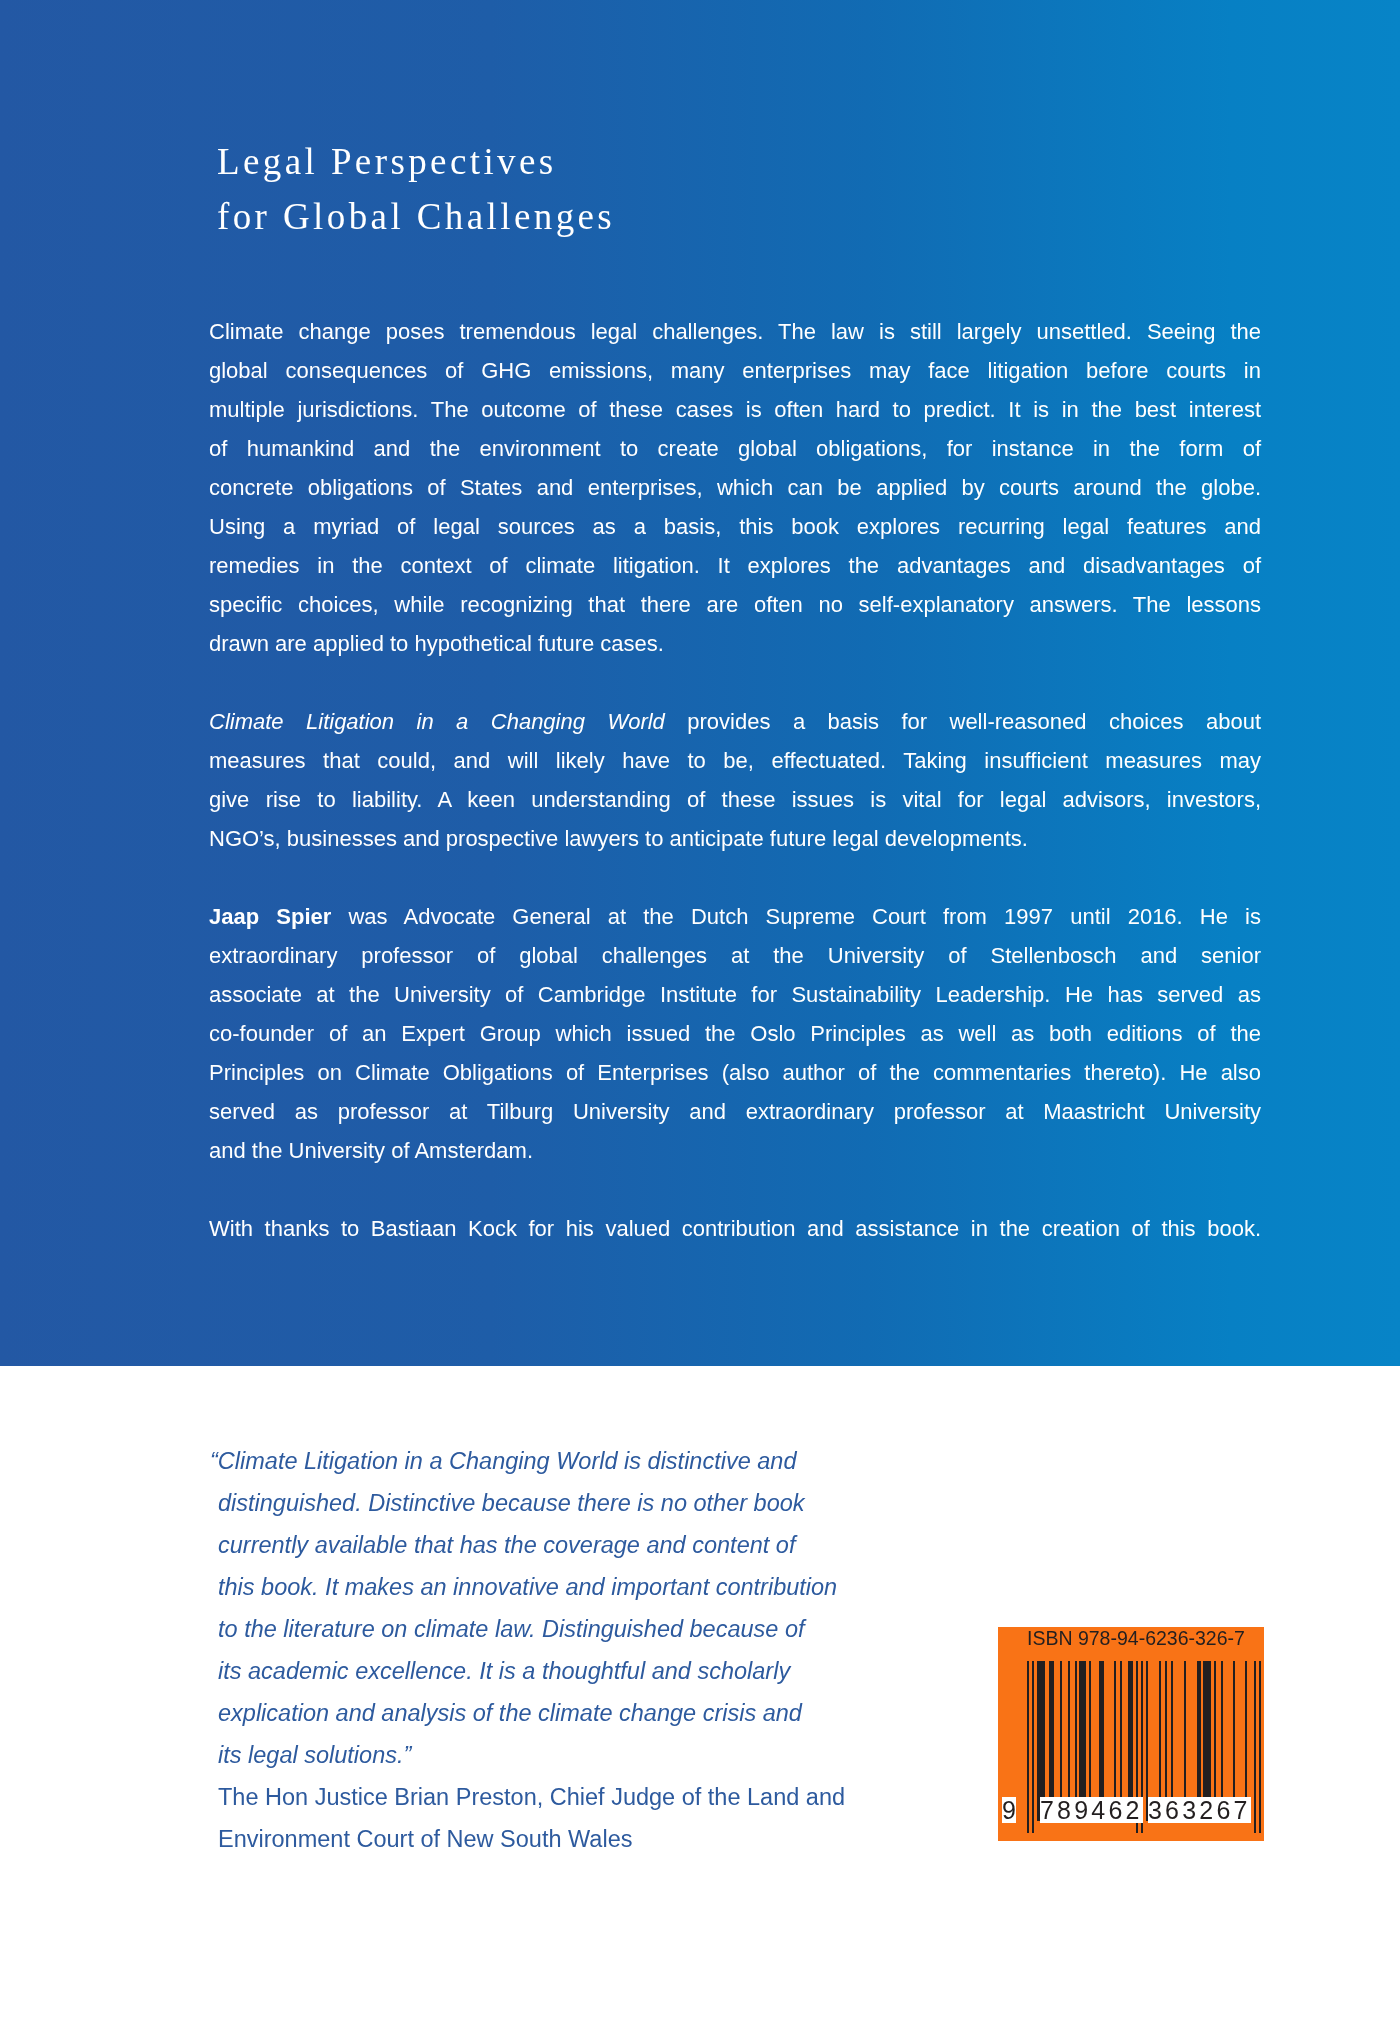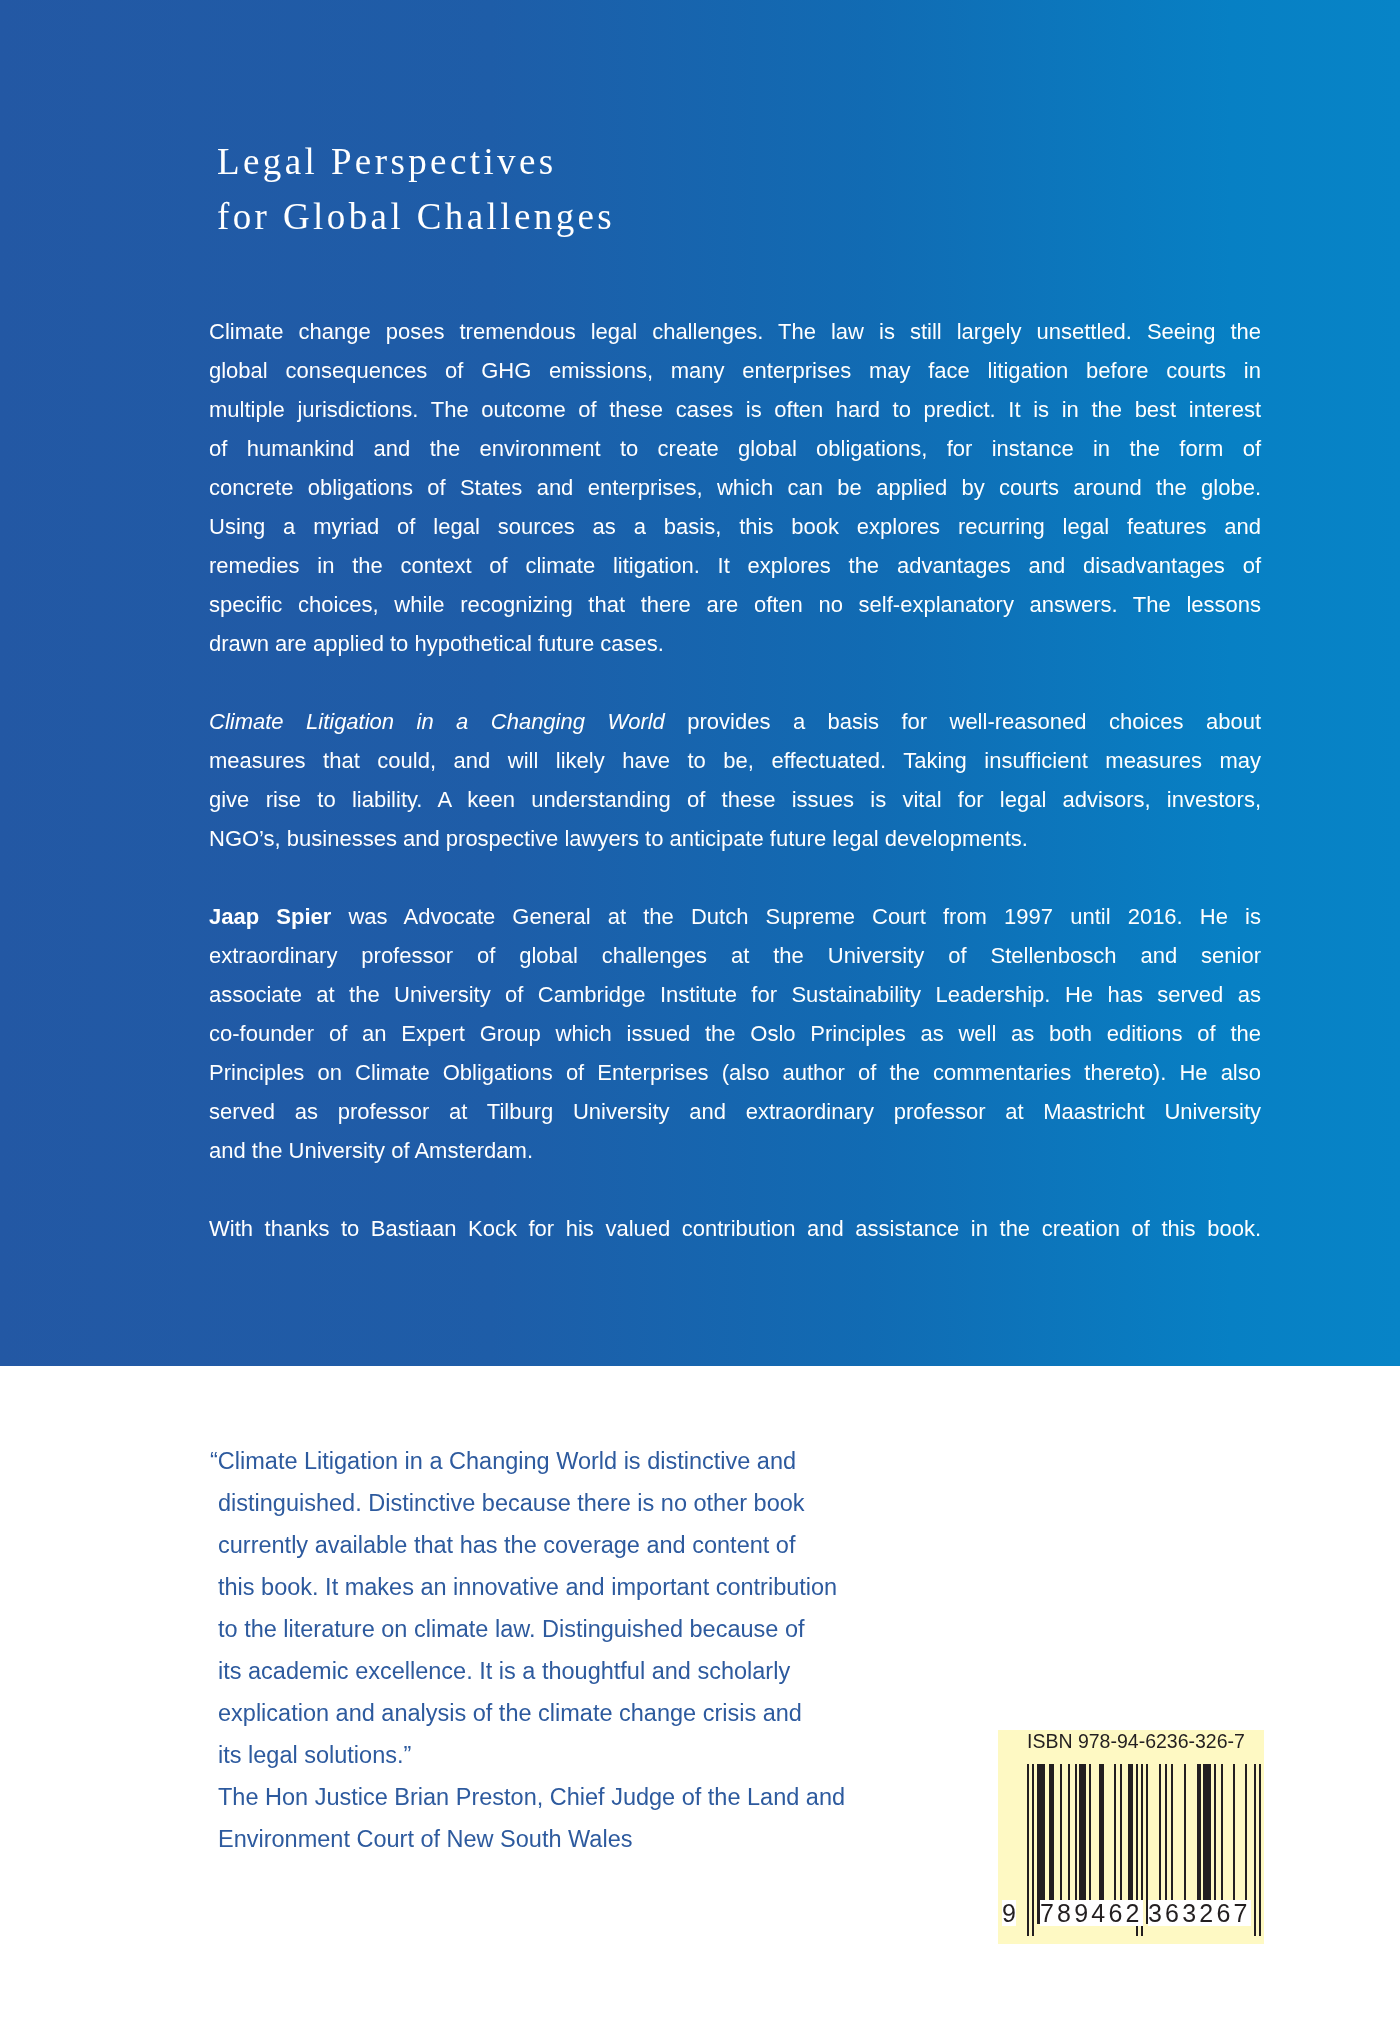--- a/index.html
+++ b/index.html
@@ -29,27 +29,27 @@
   .line.last { text-align: left; text-align-last: left; }
   .para { position: absolute; left: 0; width: 1052px; }
   em.book { font-style: italic; margin-top: 45px; }
   strong.author { font-weight: bold; }
 
   .quote-block {
     position: absolute; left: 210px; top: 1440px; width: 700px;
     color: #2D5A9E; font-family: "Liberation Sans", sans-serif;
     font-size: 23.5px; line-height: 42px;
   }
-  .quote-line { display: block; height: 42px; white-space: nowrap; }
+  .quote-line { display: block; height: 42px; white-space: nowrap; font-style: italic; }
   .quote-line.indent { padding-left: 8px; }
   .attrib-line { display: block; height: 42px; white-space: nowrap; font-style: normal; padding-left: 8px; }
 
   .barcode-wrap {
-    position: absolute; left: 998px; top: 1730px; width: 266px; height: 214px;
-    background: #fef9c3;
+    position: absolute; left: 998px; top: 1627px; width: 266px; height: 214px;
+    background: #f97316;
   }
   .isbn-text {
     position: absolute; left: 29px; top: 0px;
     font-family: "Liberation Sans", sans-serif; font-size: 19.5px; color: #231F20;
     letter-spacing: 0px; white-space: nowrap;
   }
   .bars { position: absolute; left: 29px; top: 34px; width: 236px; height: 160px; }
   .bar { position: absolute; top: 0; background: #231F20; }
   .digits {
     position: absolute; top: 170px; font-family: "Liberation Sans", sans-serif;

